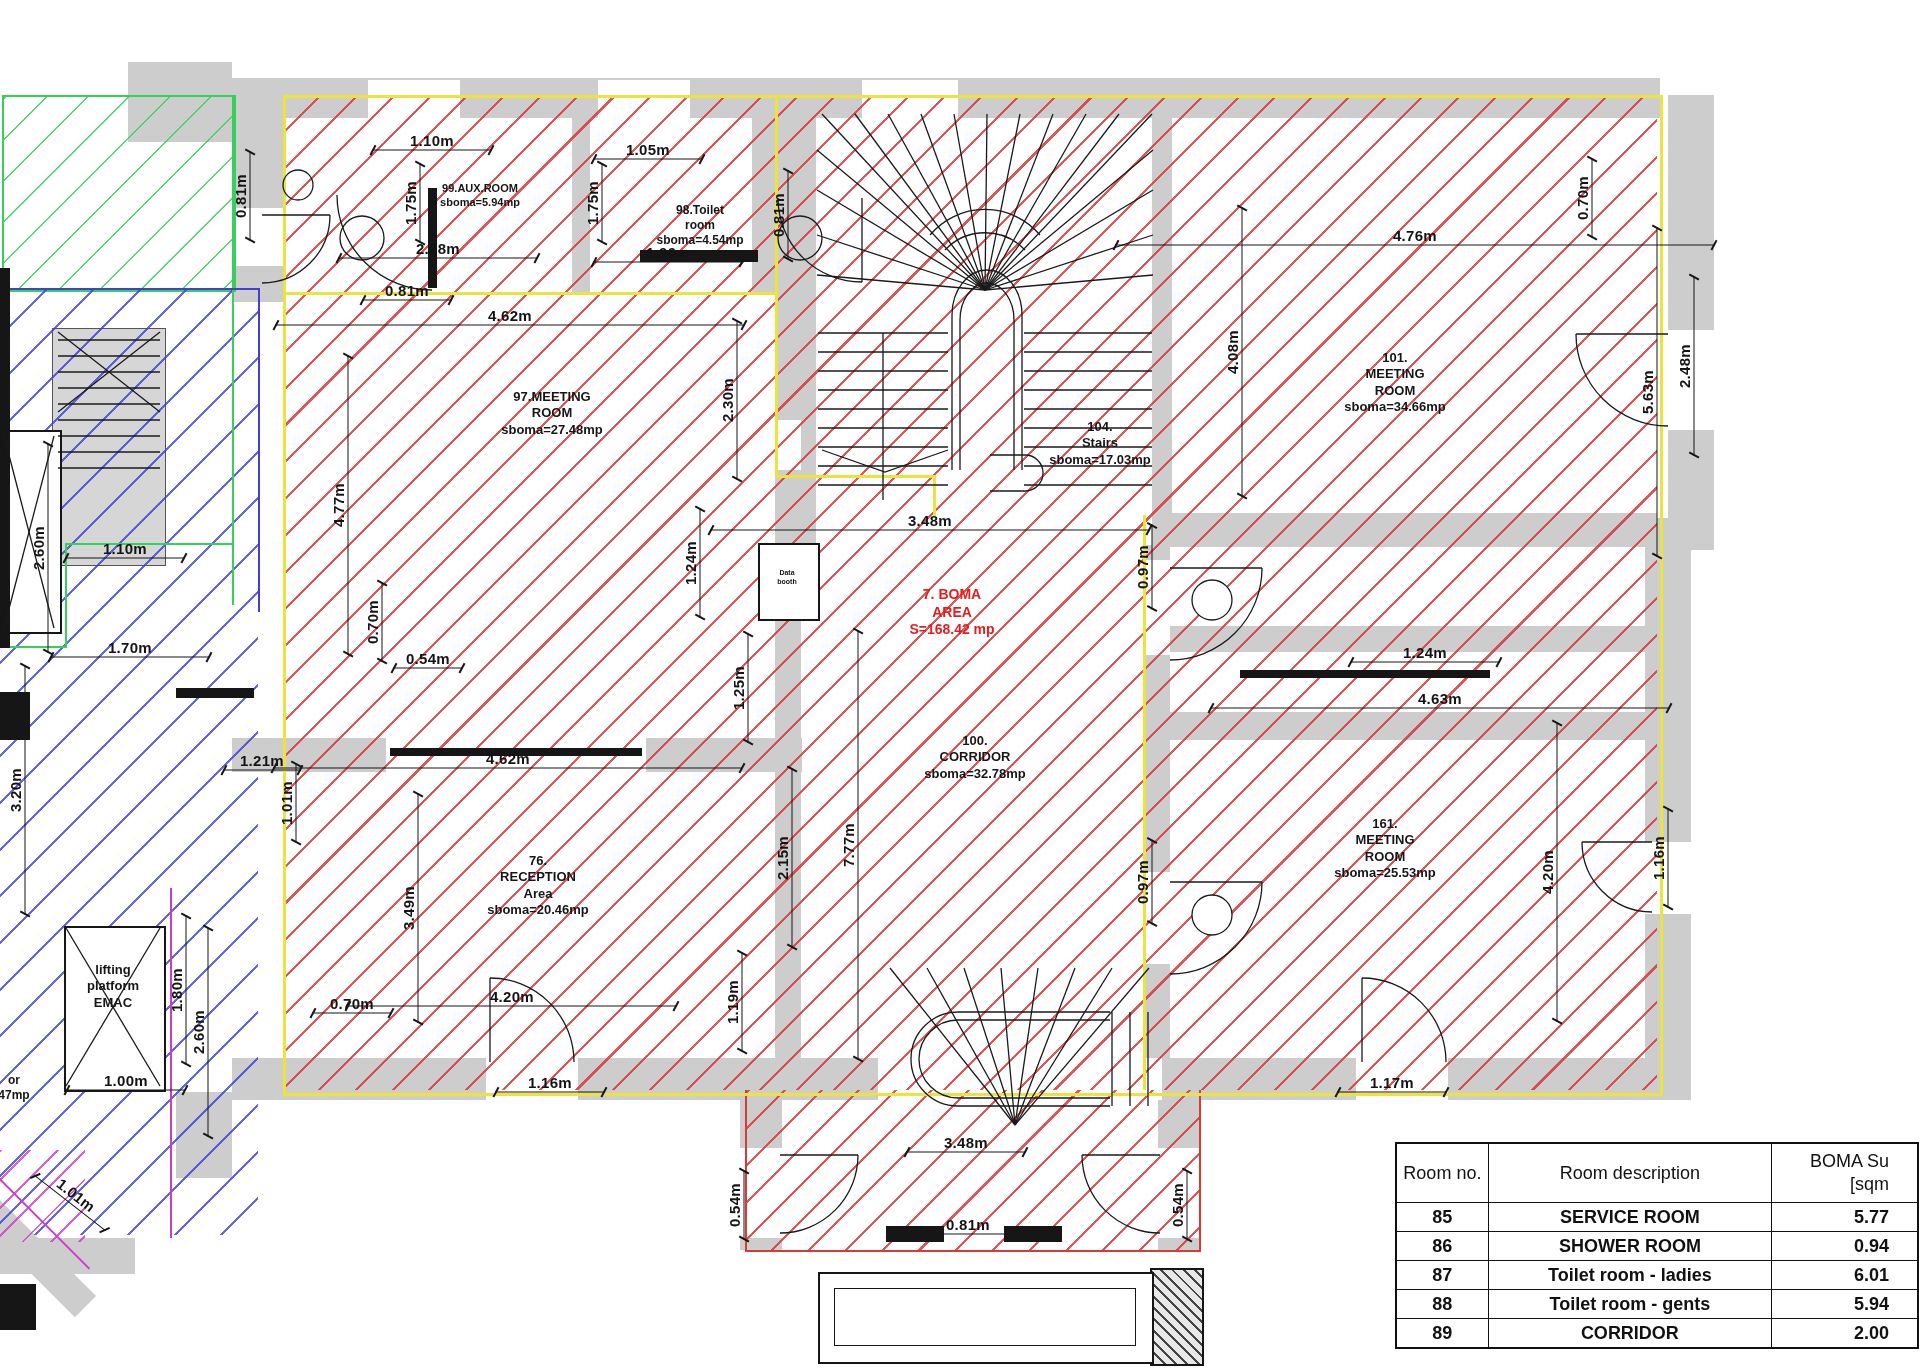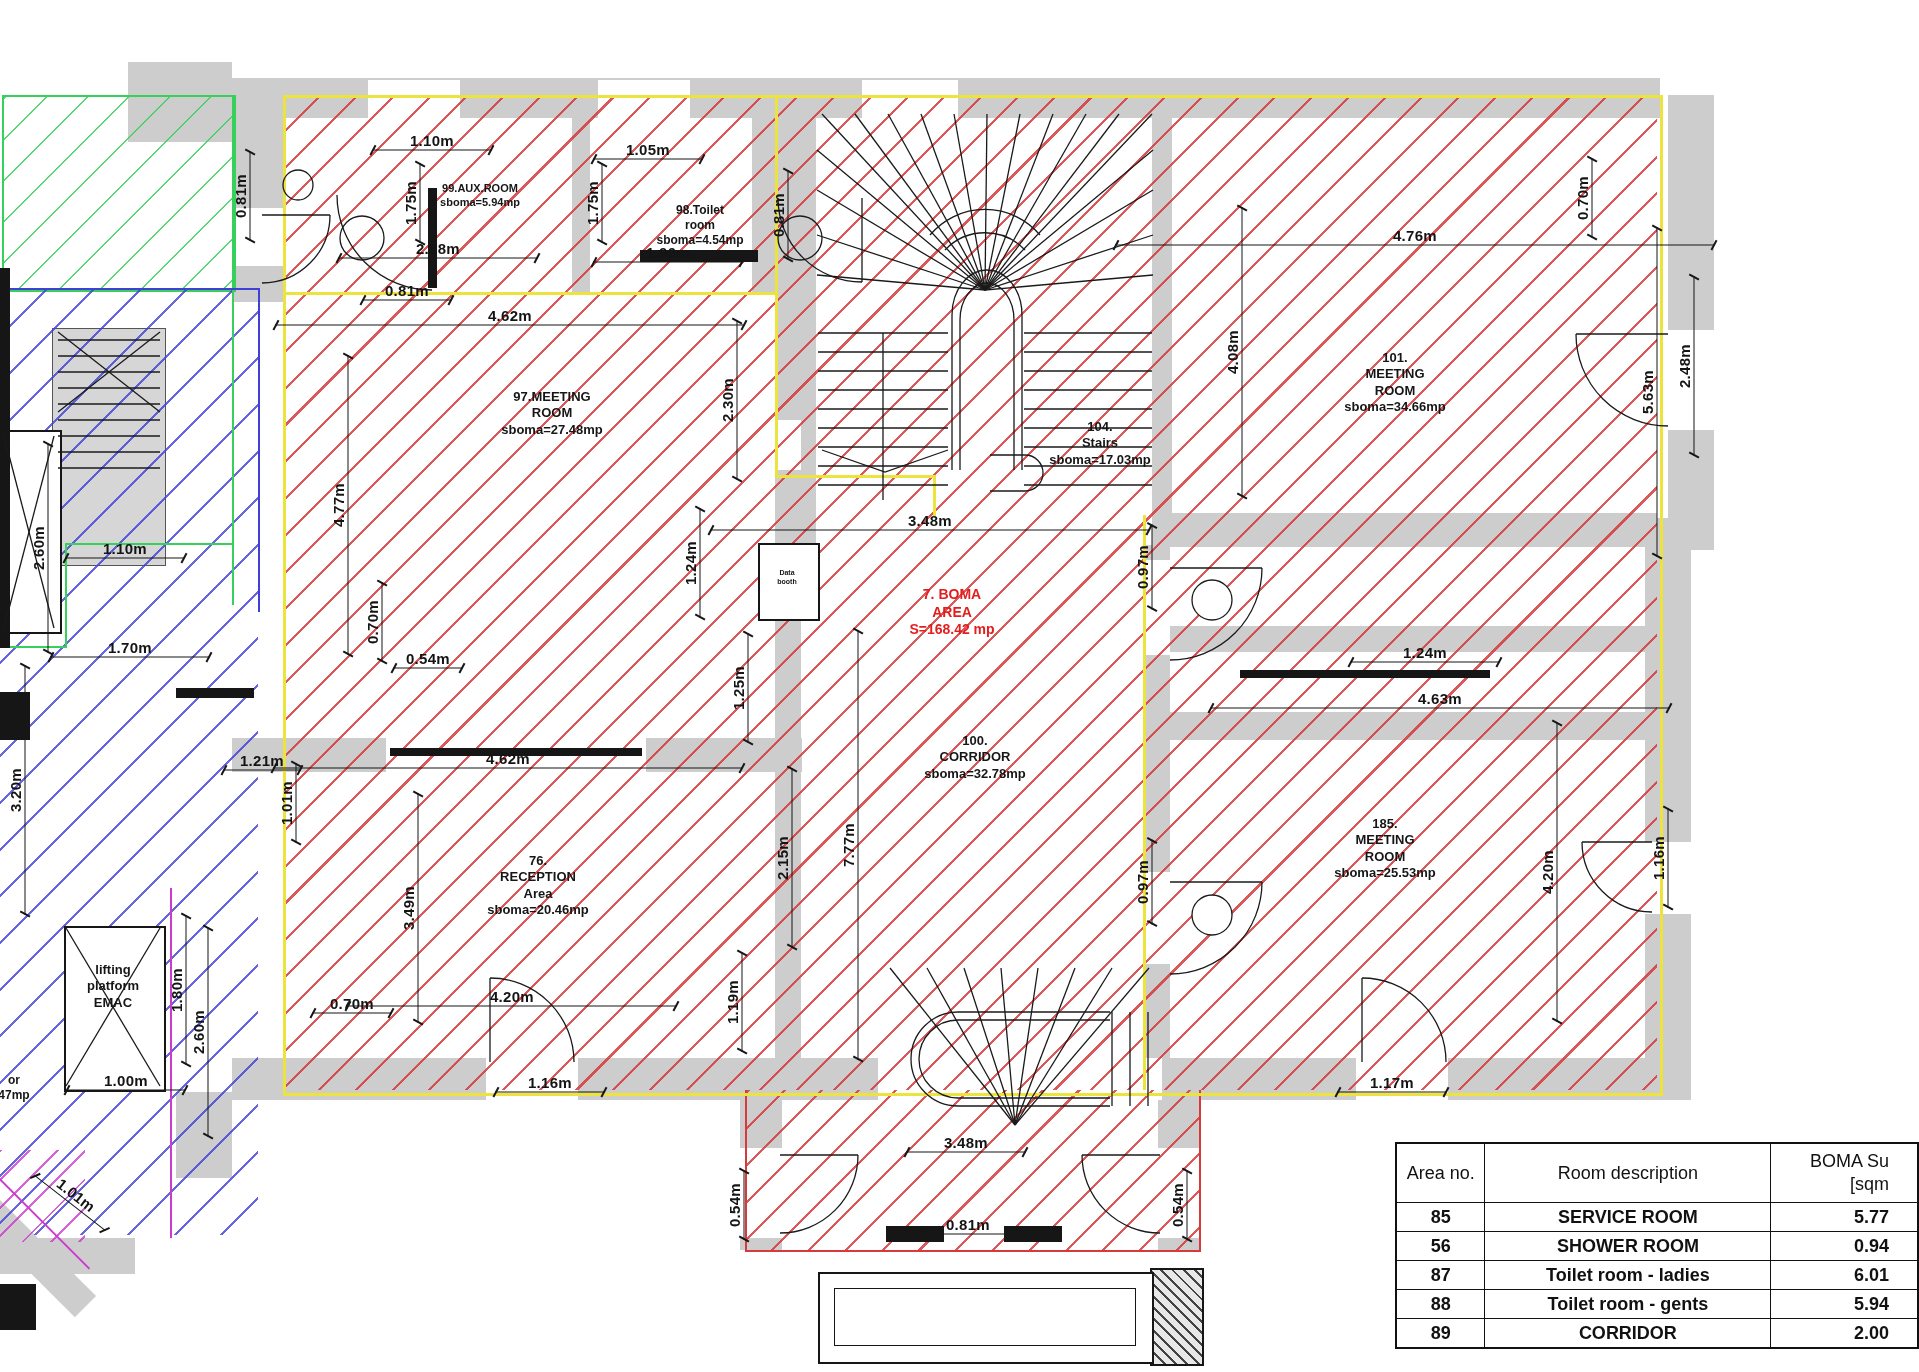--- a/index.html
+++ b/index.html
@@ -238,21 +238,21 @@
       <div class="room" style="left: 952px; top: 612px; font-size: 14px; color: rgb(227, 30, 30);">7. BOMA
 AREA
 S=168.42 mp</div>
       <div class="room" style="left: 975px; top: 757px; font-size: 13px; color: rgb(22, 22, 22);">100.
 CORRIDOR
 sboma=32.78mp</div>
       <div class="room" style="left: 1395px; top: 382px; font-size: 13px; color: rgb(22, 22, 22);">101.
 MEETING
 ROOM
 sboma=34.66mp</div>
-      <div class="room" style="left: 1385px; top: 848px; font-size: 13px; color: rgb(22, 22, 22);">185.
+      <div class="room" style="left: 1385px; top: 848px; font-size: 13px; color: rgb(22, 22, 22);">161.
 MEETING
 ROOM
 sboma=25.53mp</div>
       <div class="room" style="left: 538px; top: 885px; font-size: 13px; color: rgb(22, 22, 22);">76.
 RECEPTION
 Area
 sboma=20.46mp</div>
       <div class="room" style="left: 113px; top: 986px; font-size: 13px; color: rgb(22, 22, 22);">lifting
 platform
 EMAC</div>
@@ -462,33 +462,33 @@
       </div>
       <div class="dim" style="left: 70px; top: 1203px; width: 90px; transform: translate(-50%, -50%) rotate(38deg);">
         <span class="t">1.01m</span>
         <div class="bar" style="width:90px"></div>
       </div>
     </div>
 
   <table id="sumtable">
     <thead>
       <tr>
-        <th class="hdr c1">Area no.</th>
+        <th class="hdr c1">Room no.</th>
         <th class="hdr c2">Room description</th>
         <th class="hdr c3 hdr3"><span>BOMA Su</span><br><span>[sqm</span></th>
       </tr>
     </thead>
     <tbody>
         <tr>
           <td class="c1">85</td>
           <td class="c2">SERVICE ROOM</td>
           <td class="c3">5.77</td>
         </tr>
         <tr>
-          <td class="c1">56</td>
+          <td class="c1">86</td>
           <td class="c2">SHOWER ROOM</td>
           <td class="c3">0.94</td>
         </tr>
         <tr>
           <td class="c1">87</td>
           <td class="c2">Toilet room - ladies</td>
           <td class="c3">6.01</td>
         </tr>
         <tr>
           <td class="c1">88</td>

